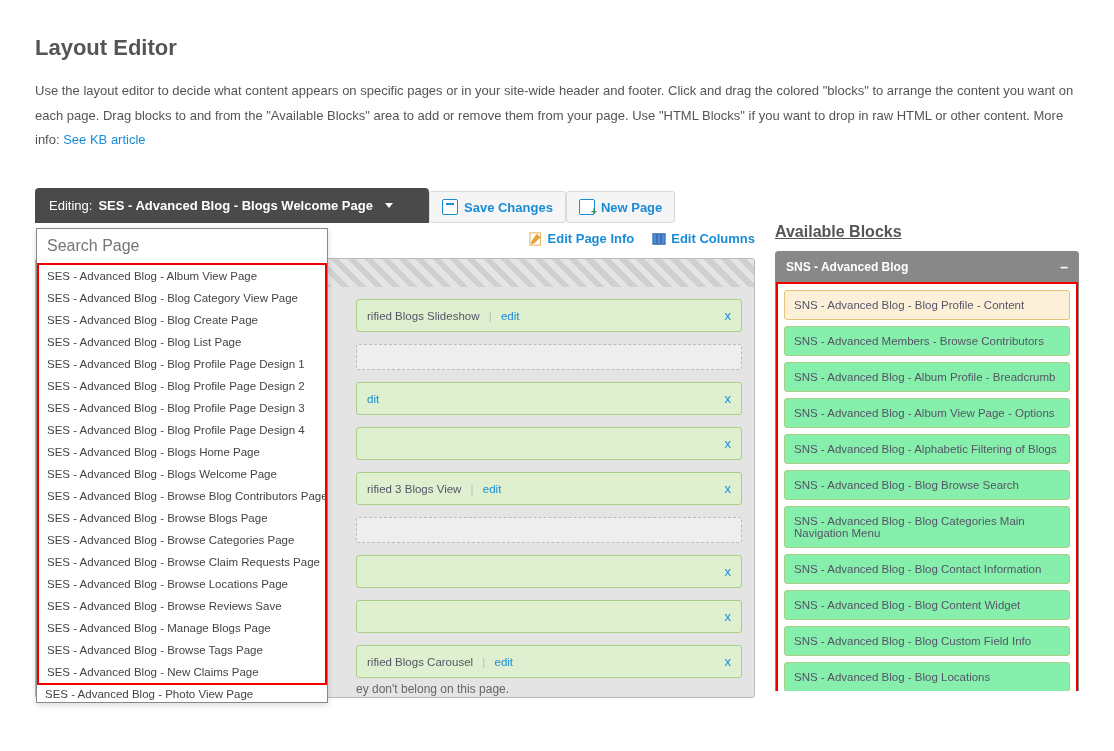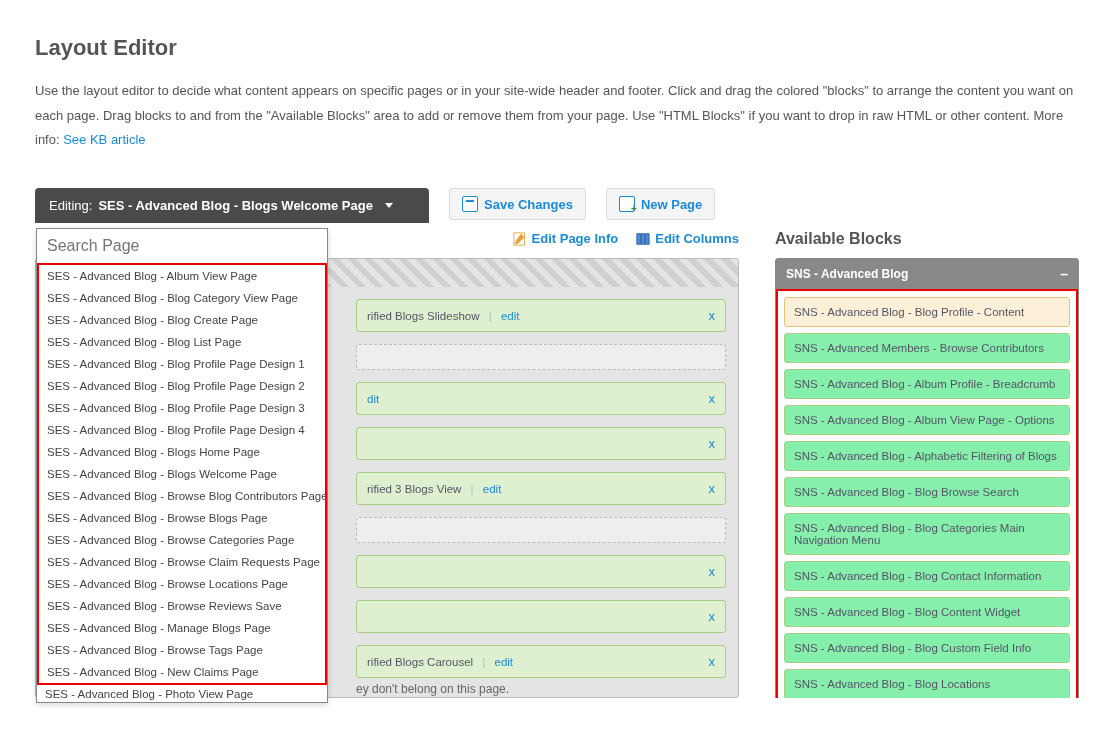--- a/index.html
+++ b/index.html
@@ -2,58 +2,58 @@
 <html><head>
 <meta charset="utf-8">
 <style>
 * { box-sizing: border-box; margin: 0; padding: 0; }
 body { font-family: Arial, Helvetica, sans-serif; font-size: 13px; color: #333; background: #fff; }
 .container { padding: 35px 35px 20px 35px; max-width: 1114px; margin: 0 auto; position: relative; }
 h1 { font-size: 22px; font-weight: bold; color: #555; margin-bottom: 18px; }
 .intro { font-size: 13px; color: #555; line-height: 1.9; margin-bottom: 35px; }
 .intro a { color: #1a8cd6; text-decoration: none; }
 
-.toolbar { display: flex; align-items: flex-start; gap: 20px; margin-bottom: 0; }
+.toolbar { display: flex; align-items: flex-end; gap: 0; margin-bottom: 0; }
 .editing-bar { background: #4a4a4a; color: #fff; padding: 10px 14px; border-radius: 4px 4px 0 0; display: flex; align-items: center; gap: 6px; font-size: 13px; width: 394px; }
 .editing-bar strong { font-weight: bold; }
 .editing-caret { width: 0; height: 0; border-left: 4px solid transparent; border-right: 4px solid transparent; border-top: 5px solid #fff; margin-left: 6px; }
 
 .action-btn { background: #f5f5f5; border: 1px solid #d9d9d9; border-radius: 3px; padding: 7px 12px; display: flex; align-items: center; gap: 6px; color: #1a8cd6; font-size: 13px; font-weight: bold; cursor: pointer; }
 .icon { width: 16px; height: 16px; display: inline-block; }
 .icon-save { background: #fff; border: 1px solid #1a8cd6; border-radius: 2px; position: relative; }
 .icon-save::after { content: ''; position: absolute; left: 3px; top: 3px; width: 8px; height: 2px; background: #1a8cd6; }
 .icon-newpage { background: #fff; border: 1px solid #1a8cd6; border-radius: 2px; position: relative; }
 .icon-newpage::before { content: '+'; color: #3a8e3a; font-size: 10px; position: absolute; right: -3px; bottom: -3px; font-weight: bold; }
 
 .dropdown-panel { position: absolute; left: 36px; top: 228px; width: 292px; background: #fff; border: 1px solid #888; z-index: 100; box-shadow: 0 2px 6px rgba(0,0,0,0.15); }
 .dropdown-panel input { width: 100%; border: none; padding: 8px 10px; font-size: 16px; color: #555; outline: none; }
 .dropdown-list { border: 2px solid #e00; border-top: 2px solid #e00; }
 .dropdown-item { padding: 5px 8px; font-size: 11.5px; color: #444; cursor: pointer; white-space: nowrap; overflow: hidden; }
 .dropdown-extra { padding: 3px 8px 2px; font-size: 11.5px; color: #444; }
 
-.columns { display: flex; gap: 36px; margin-top: 0; align-items: flex-end; }
+.columns { display: flex; gap: 20px; margin-top: 0; }
 .left-col { flex: 1; }
 .right-col { width: 304px; }
 
 .page-actions { display: flex; justify-content: flex-end; gap: 18px; padding: 8px 0 12px; margin-left: 310px; }
 .page-action { color: #1a8cd6; font-size: 13px; font-weight: bold; cursor: pointer; display: flex; align-items: center; gap: 5px; }
 .icon-edit { width: 14px; height: 14px; display: inline-block; }
 .icon-columns { width: 14px; height: 14px; display: inline-block; }
 
 .canvas { border: 1px solid #bbb; background: #e4e4e4; border-radius: 3px; position: relative; height: 440px; overflow: hidden; margin-left: 0; }
 .hatch { background: repeating-linear-gradient(45deg, #d0d0d0, #d0d0d0 6px, #e4e4e4 6px, #e4e4e4 12px); height: 28px; }
 .block-row { background: #dff0d0; border: 1px solid #a9cf86; border-radius: 3px; margin: 12px; padding: 8px 10px; display: flex; align-items: center; justify-content: space-between; font-size: 11.5px; color: #556; }
 .block-row .label { flex: 1; }
 .block-row .pipe { color: #bbb; margin: 0 6px; }
 .block-row a { color: #1a8cd6; text-decoration: none; }
 .block-row .close-x { color: #1a8cd6; cursor: pointer; font-size: 13px; }
 .placeholder { border: 1px dashed #bbb; margin: 12px; height: 26px; border-radius: 3px; background: #eee; }
 .canvas-hint { position: absolute; bottom: 1px; left: 320px; font-size: 12px; color: #666; }
 
-.avail-header { font-size: 16px; font-weight: bold; color: #555; margin-bottom: 10px; }
+.avail-header { font-size: 16px; font-weight: bold; color: #555; margin-bottom: 10px; text-decoration: underline; }
 .avail-panel { height: 440px; overflow-y: auto; position: relative; }
 .avail-section { border: 1px solid #888; border-radius: 3px; }
 .avail-section-header { background: #888; color: #ffffff; font-size: 12px; font-weight: bold; padding: 7px 10px; display: flex; justify-content: space-between; align-items: center; }
 .avail-section-header .collapse { font-size: 14px; cursor: pointer; }
 .avail-body { border: 2px solid #e00; padding: 6px; background: #fff; }
 .avail-block { background: #86efac; border: 1px solid #a9cf86; border-radius: 3px; padding: 8px 9px; margin-bottom: 6px; font-size: 11.5px; color: #556; cursor: move; }
 .avail-block.highlight { background: #fdf0d8; border-color: #e6c37a; }
 
 .right-block { display: flex; align-items: flex-start; }
 </style>

